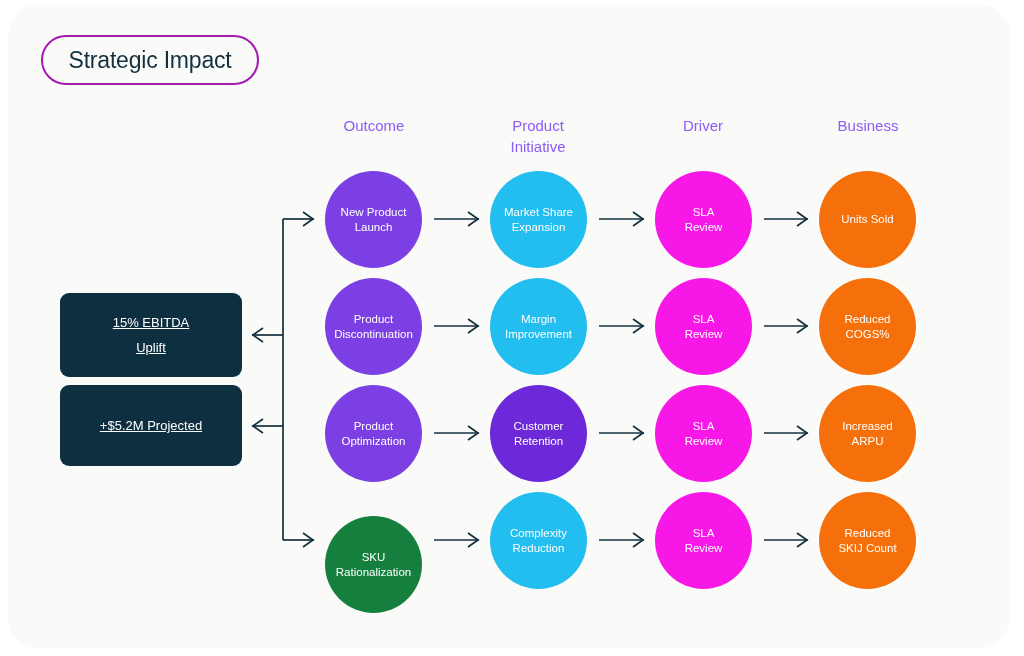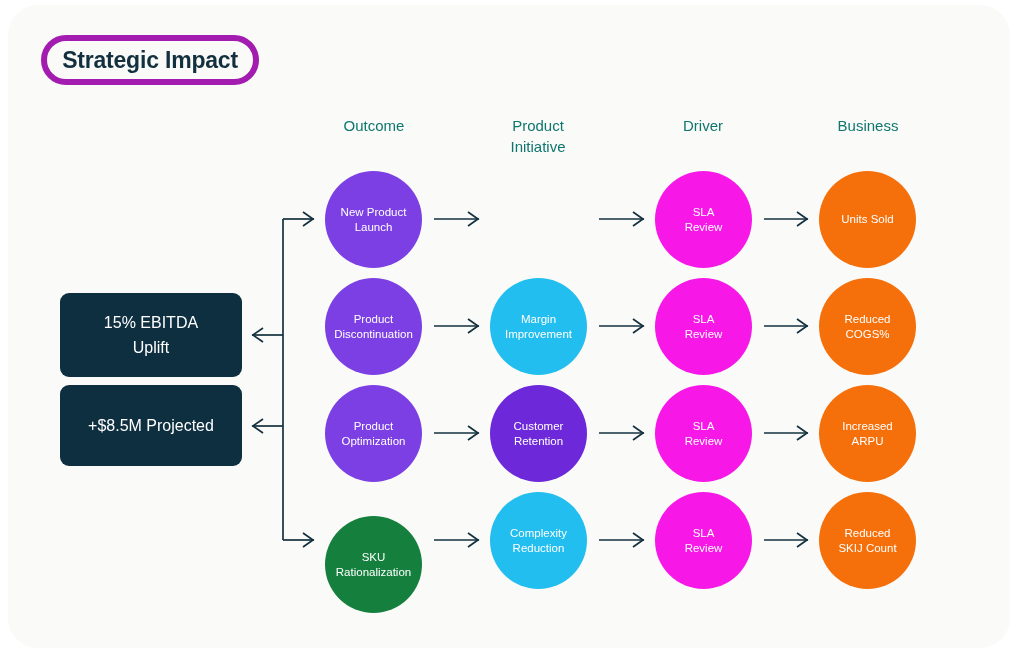--- a/index.html
+++ b/index.html
@@ -31,43 +31,42 @@
     border-radius: 30px;
   }
 
   
   .title-pill {
     position: absolute;
     left: 41px;
     top: 35px;
     width: 218px;
     height: 50px;
-    border: 6px solid #a21caf;
+    border: 2px solid #a21caf;
     border-radius: 26px;
     box-sizing: border-box;
     display: flex;
     align-items: center;
     justify-content: center;
-    font-weight: bold;
   }
   .title-pill-text {
     font-size: 23px;
     color: #13303F;
     letter-spacing: -0.2px;
     white-space: nowrap;
   }
 
   
   .col-header {
     position: absolute;
     width: 160px;
     text-align: center;
     font-size: 15px;
     line-height: 21px;
-    color: #0f766e;
+    color: #8b5cf6;
     top: 115px;
   }
 
   
   .node {
     position: absolute;
     border-radius: 50%;
     display: flex;
     align-items: center;
     justify-content: center;
@@ -83,24 +82,25 @@
   
   .kpi {
     position: absolute;
     background: #0E2F40;
     border-radius: 9px;
     color: #ffffff;
     display: flex;
     align-items: center;
     justify-content: center;
     text-align: center;
-    font-size: 16px;
+    font-size: 13px;
     line-height: 25px;
     padding: 0 10px;
     box-sizing: border-box;
+    text-decoration: underline;
   }
 
   
   #wires {
     position: absolute;
     left: 0;
     top: 0;
     width: 1024px;
     height: 656px;
     pointer-events: none;
@@ -143,28 +143,34 @@
   </div>
 
   <div class="kpi" style="left:60px; top:293px; width:182px; height:84px;">
     <div>
       <div>15% EBITDA</div>
       <div>Uplift</div>
     </div>
   </div>
   <div class="kpi" style="left:60px; top:385px; width:182px; height:81px;">
     <div>
-      <div>+$8.5M Projected</div>
+      <div>+$5.2M Projected</div>
     </div>
   </div>
 
   <div class="node" style="left:325px; top:171px; width:97px; height:97px; background:#7B3FE4;justify-content:center;">
     <div>
       <span>New Product</span>
       <span>Launch</span>
+    </div>
+  </div>
+  <div class="node" style="left:490px; top:171px; width:97px; height:97px; background:#22BEEF;">
+    <div>
+      <span>Market Share</span>
+      <span>Expansion</span>
     </div>
   </div>
   <div class="node" style="left:655px; top:171px; width:97px; height:97px; background:#F718E8;">
     <div>
       <span>SLA</span>
       <span>Review</span>
     </div>
   </div>
   <div class="node" style="left:819px; top:171px; width:97px; height:97px; background:#F5700A;">
     <div>

